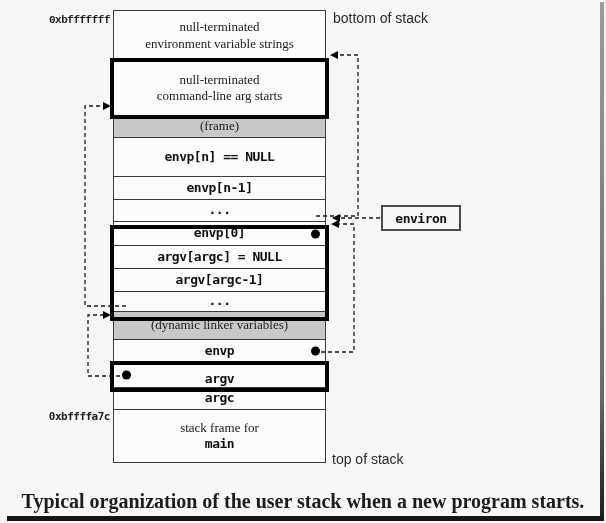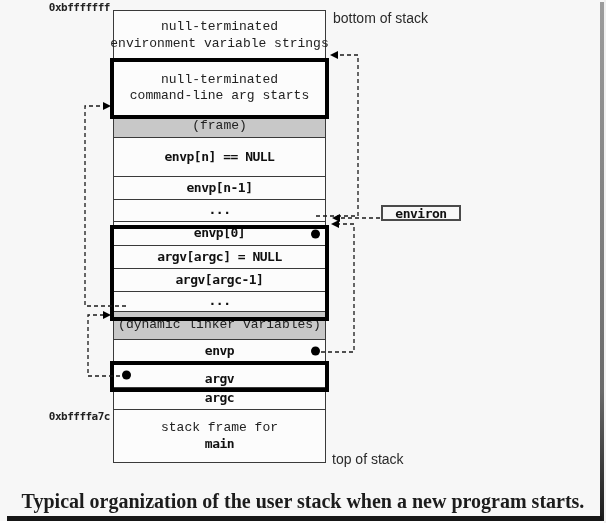--- a/index.html
+++ b/index.html
@@ -16,43 +16,43 @@
   }
   .stack-row{
     box-sizing:border-box;width:100%;position:relative;
     border-bottom:1px solid var(--line,#3a3a3a);
     display:flex;flex-direction:column;align-items:center;justify-content:center;
     background:#fcfcfc;
   }
   .stack-row:last-child{border-bottom:none;}
   .stack-row.gray{background:var(--gray-fill,#c8c8c8);}
   .row-line{line-height:1.25;white-space:nowrap;}
-  .row-line.sans{font-family:Liberation Mono, monospace;font-size:13px;color:#222;}
+  .row-line.sans{font-family:Liberation Serif, serif;font-size:13px;color:#222;}
   .row-line.mono{font-family:"DejaVu Sans Mono",monospace;font-size:13px;font-weight:bold;color:#111;letter-spacing:-0.5px;}
   
   .dot{position:absolute;width:9px;height:9px;border-radius:50%;background:#000;top:50%;transform:translateY(-50%);z-index:6;}
   .dot-left{left:8px;}
   .dot-right{right:5px;}
   
   .bold-box{position:absolute;border:4px solid #000;box-sizing:border-box;background:transparent;pointer-events:none;z-index:4;}
   .bold-box.args{left:110px;top:58px;width:219px;height:61px;}
   .bold-box.argv-array{left:110px;top:225px;width:219px;height:96px;}
   .bold-box.argv-row{left:110px;top:361px;width:219px;height:31px;}
   
   .environ-box{
-    position:absolute;left:381px;top:205px;width:80px;height:16px;box-sizing:border-box;
+    position:absolute;left:381px;top:205px;width:80px;height:26px;box-sizing:border-box;
     border:2px solid #4a4a4a;background:#f7f7f7;
     display:flex;align-items:center;justify-content:center;z-index:5;
   }
   .environ-box span{font-family:"DejaVu Sans Mono",monospace;font-size:13px;font-weight:bold;color:#111;letter-spacing:-0.5px;}
   
   .arrows{position:absolute;left:0;top:0;width:606px;height:523px;pointer-events:none;z-index:5;}
   
   .addr{position:absolute;font-family:"DejaVu Sans Mono",monospace;font-weight:bold;font-size:11px;color:#222;text-align:right;letter-spacing:-0.5px;white-space:nowrap;}
-  .addr-top{left:38px;top:1px;width:72px;}
+  .addr-top{left:38px;top:14px;width:72px;font-family:Liberation Mono, monospace;}
   .addr-bottom{left:36px;top:410px;width:74px;}
   .side-label{position:absolute;font-family:"Liberation Sans",sans-serif;font-size:14px;color:#2a2a2a;white-space:nowrap;}
   .bottom-of-stack{left:333px;top:10px;}
   .top-of-stack{left:332px;top:451px;}
   .caption{
     position:absolute;left:0;top:490px;width:606px;text-align:center;
     font-family:"Liberation Serif",serif;font-weight:bold;font-size:20px;color:#1c1c1c;white-space:nowrap;
   }
   
   .frame-right{position:absolute;left:600px;top:2px;width:4px;height:519px;background:linear-gradient(#9c9c9c,#6a6a6a 75%,#1a1a1a);}

